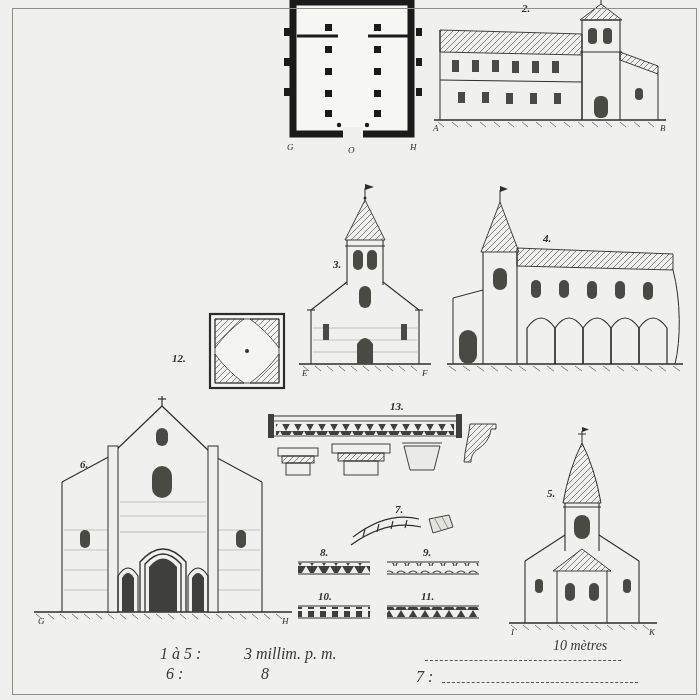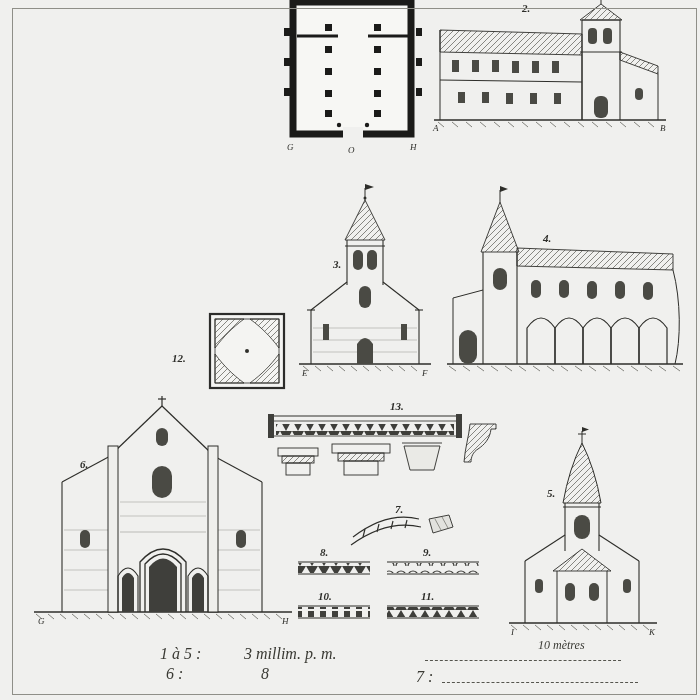--- a/index.html
+++ b/index.html
@@ -8,21 +8,21 @@
     background:#f0f0ee; overflow:hidden;
     font-family:"Liberation Serif", serif;
   }
   .frame { position:absolute; left:12px; top:8px; right:3px; bottom:5px;
            border:1px solid #8f8f88; pointer-events:none; }
   .fig { position:absolute; }
   svg text { font-family:"Liberation Serif", serif; fill:#2e2e2a; }
   text.fig-label { font-size:11px; font-style:italic; font-weight:bold; }
   text.ref-letter { font-size:9px; font-style:italic; }
   .scale-text { position:absolute; font-style:italic; color:#3a3a34; font-size:16px; white-space:nowrap; }
-  .scale-text.small { font-size:12px; }
+  .scale-text.small { font-size:14px;margin-left:15px; }
   .scale-bar { position:absolute; height:0; border-top:1px dashed #55554e; }
 </style>
 </head>
 <body>
 
 <div class="plate">
 
   <svg class="fig" style="left:283px; top:0;" width="140" height="155" viewBox="0 0 140 155">
     <rect x="10" y="2" width="118" height="132" fill="#f7f7f4" stroke="#1b1b19" stroke-width="7"></rect>
     <g fill="#1b1b19">

